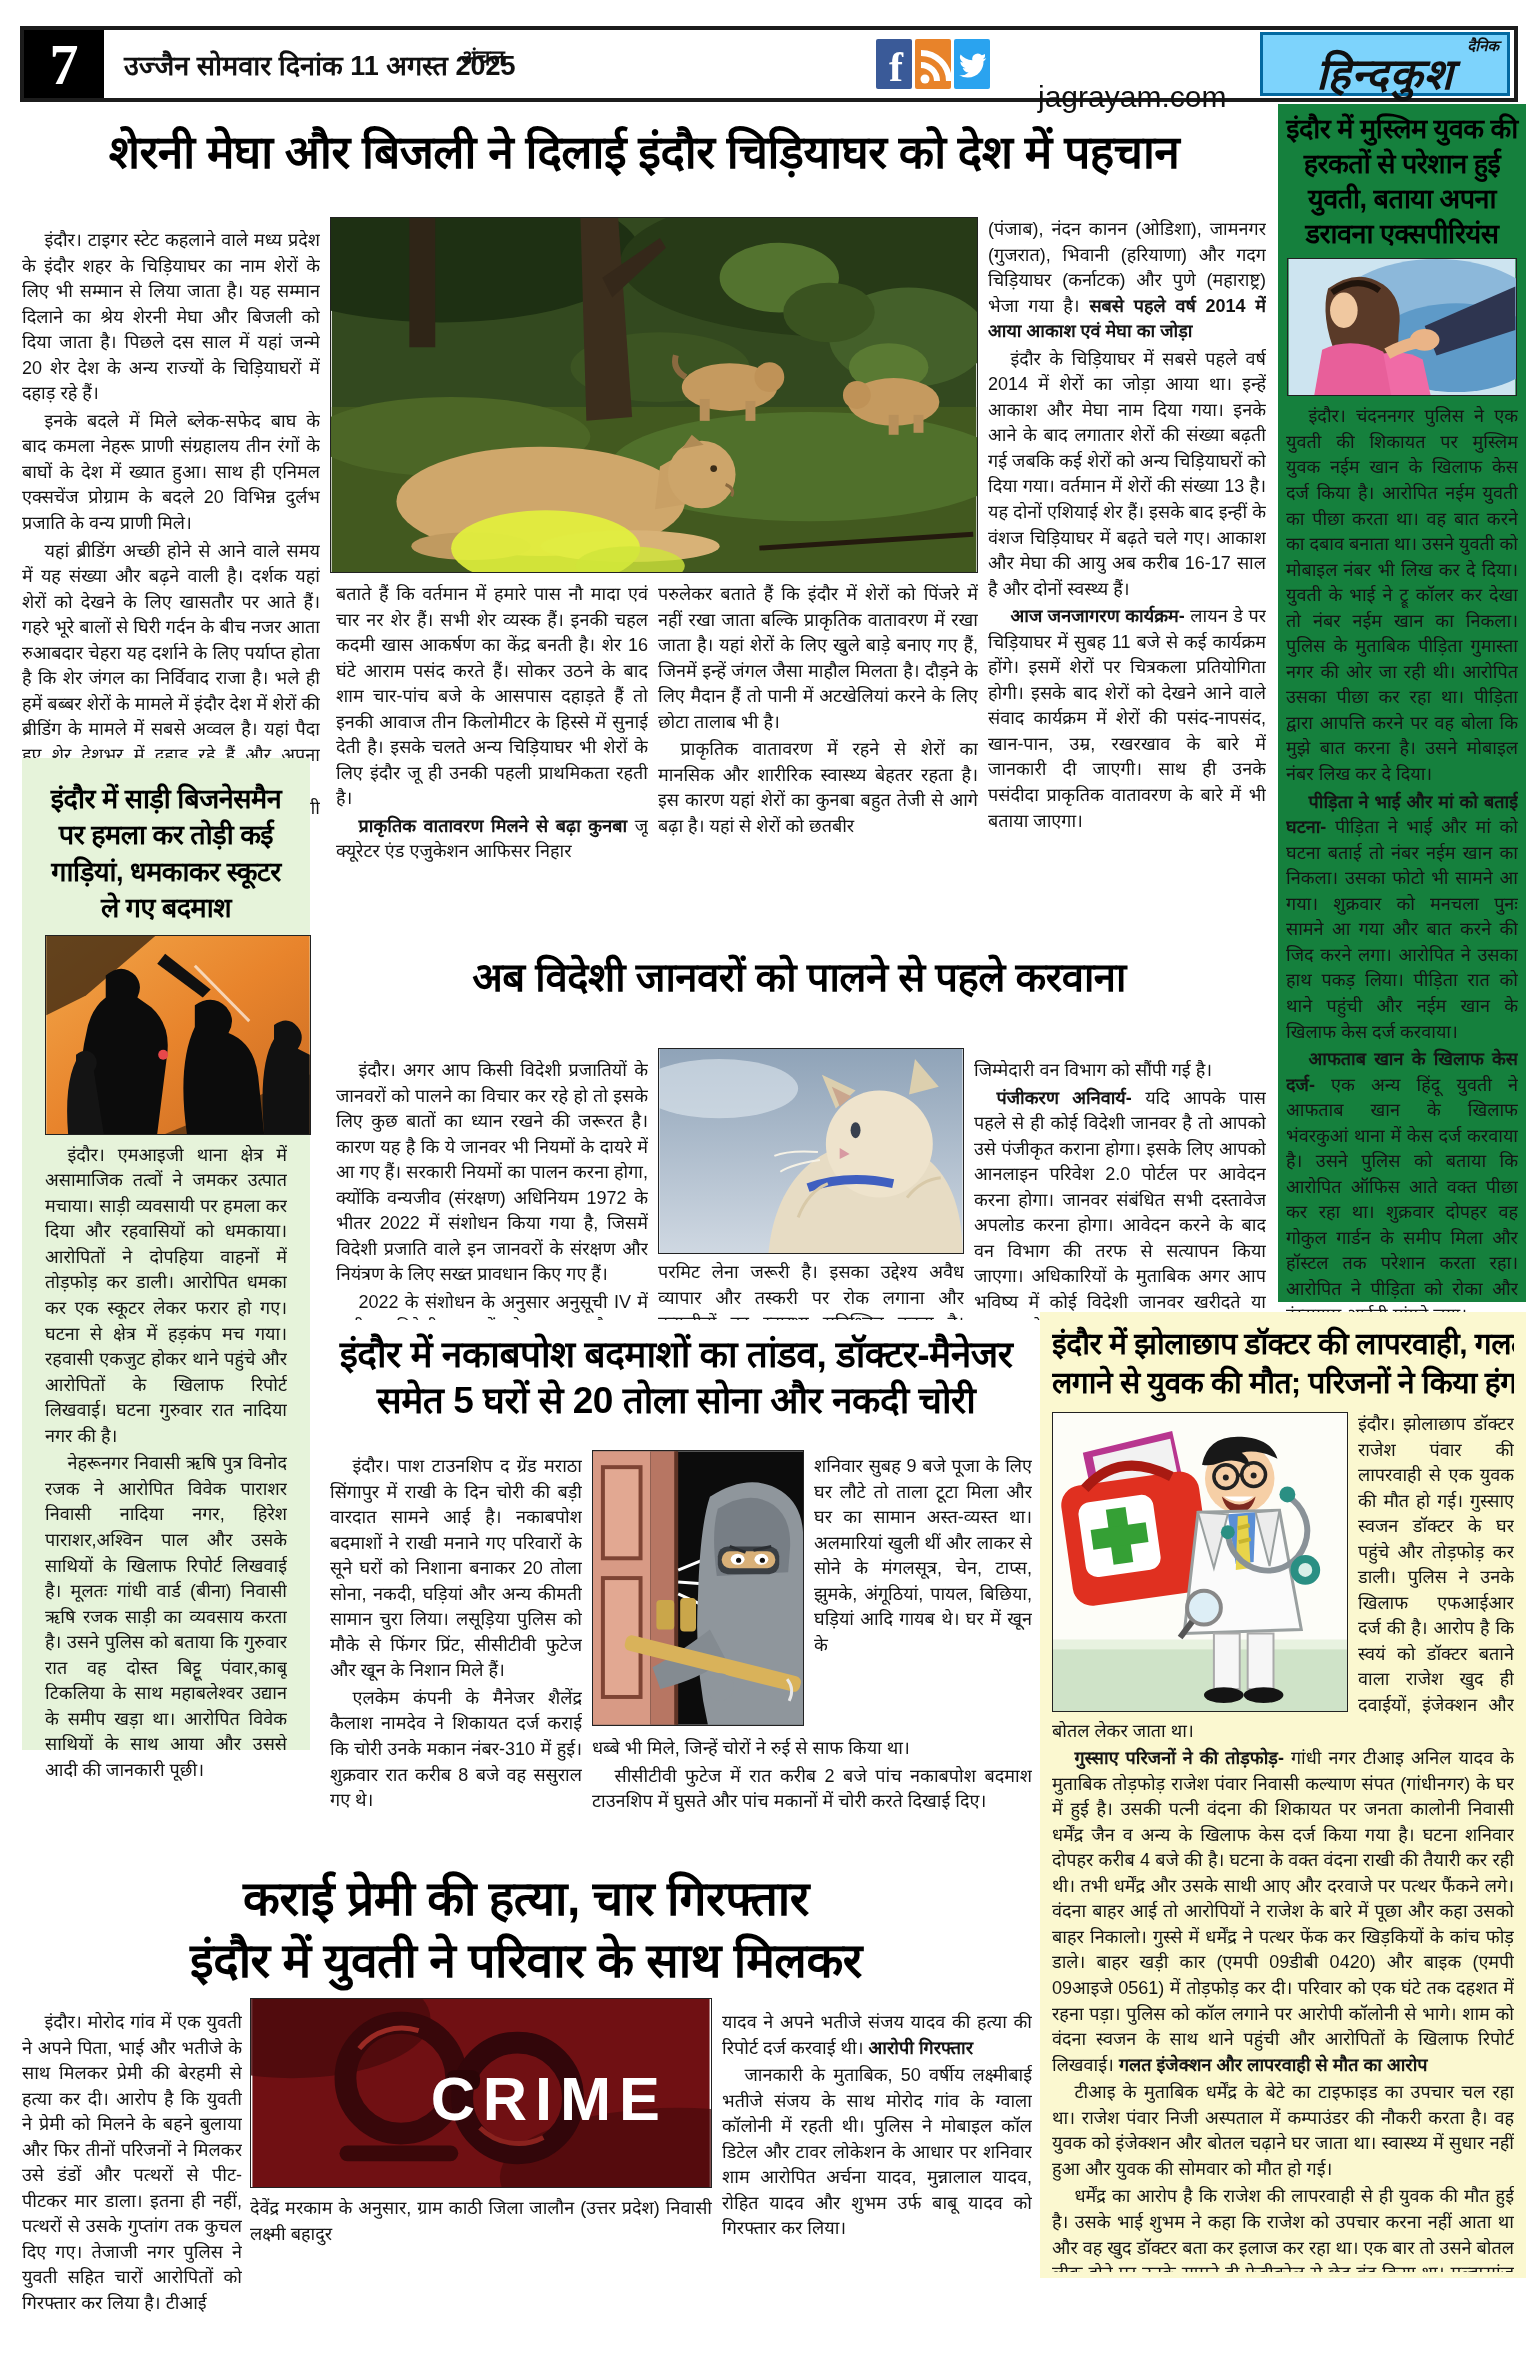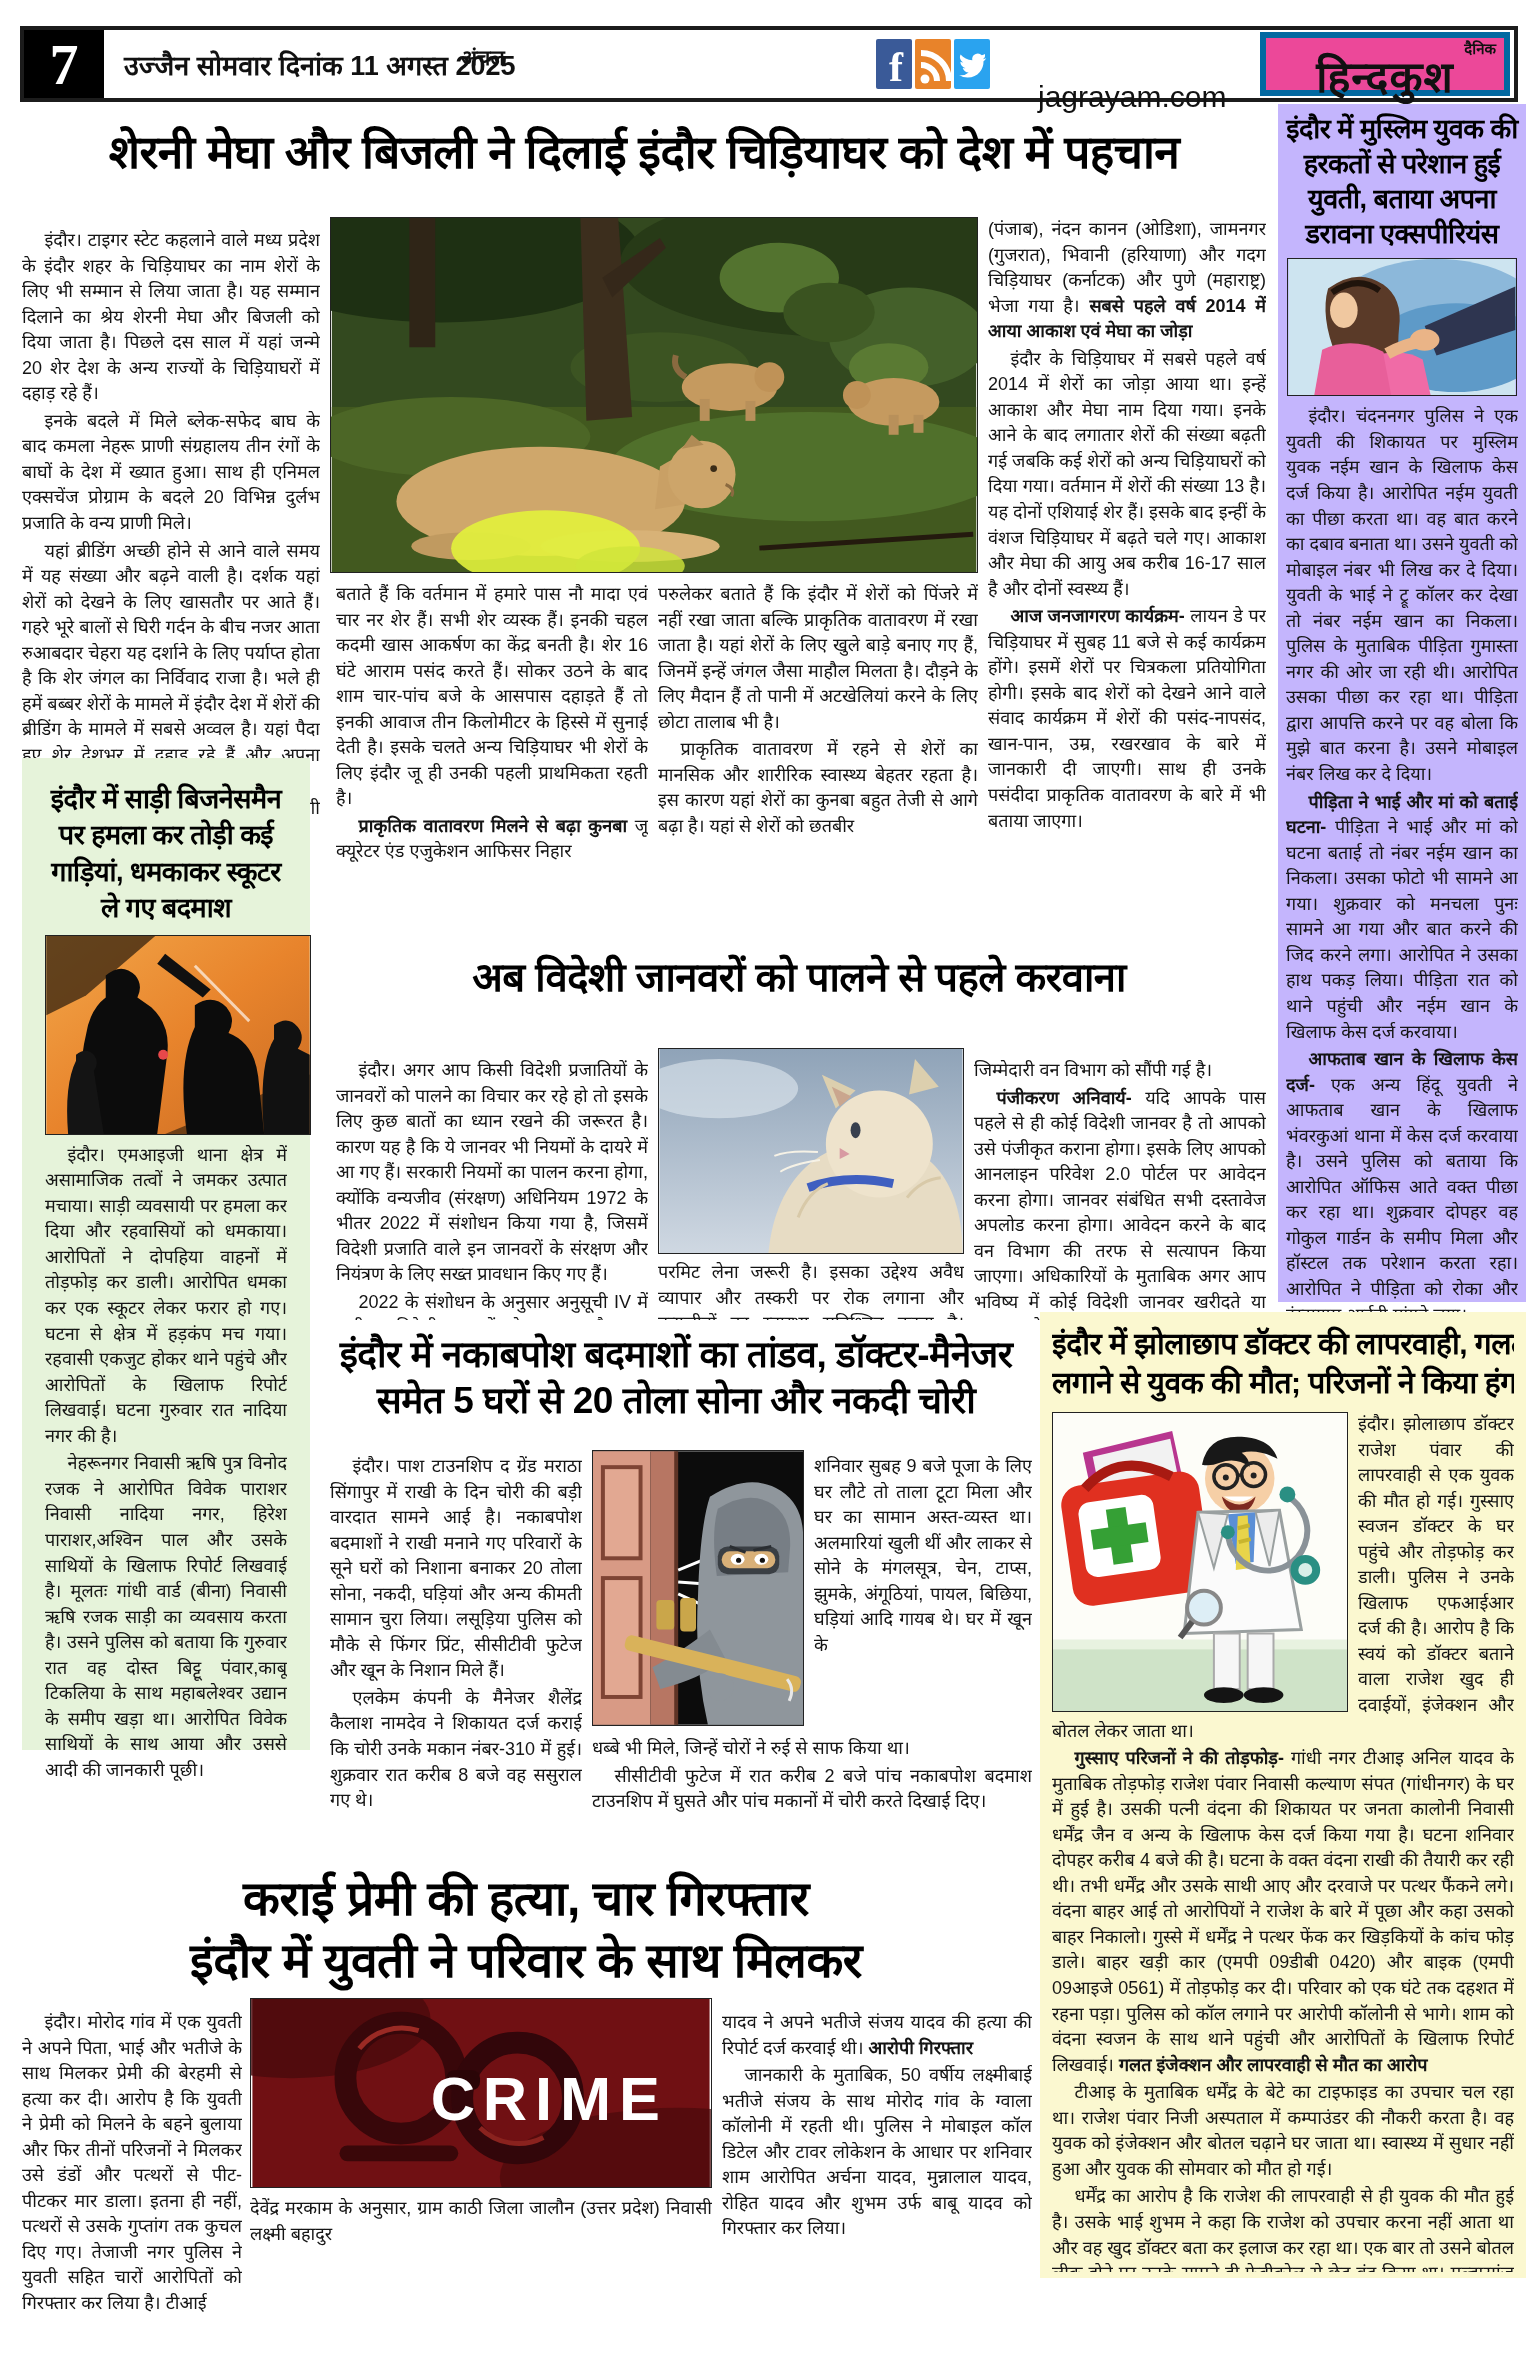--- a/index.html
+++ b/index.html
@@ -11,23 +11,23 @@
   .ctr { text-align:center; }
   .bt { font-size:18px; line-height:1.42; overflow:hidden; color:#141414; }
   .bt p { margin:0 0 2px 0; }
   .bt p.ind { text-indent:1.25em; }
   .hl { font-weight:bold; color:#000; letter-spacing:-0.5px; }
   .ph { border:1px solid #222; display:block; }
   
   .masthead-box { border:4px solid #1c1c1c; background:#fff; }
   .pagenum-box { background:#000; color:#fff; display:flex; align-items:center; justify-content:center;
                  font-family:"Liberation Serif","DejaVu Serif",serif; font-weight:bold; }
-  .logo-box { border:6px solid #0369a1; background:#ec4899; }
+  .logo-box { border:3px solid #0369a1; background:#7dd3fc;font-style:italic; }
   
-  .blue-box   { background:#c4b5fd; }
+  .blue-box   { background:#15803d; }
   .green-box  { background:#e6f3da; }
   .yellow-box { background:#fbf8d0; }
   .runin { font-weight:bold; }
   .doc-img { float:left; margin:0 10px 4px 0; }
 </style>
 </head>
 <body>
 
 <div class="page">
 

